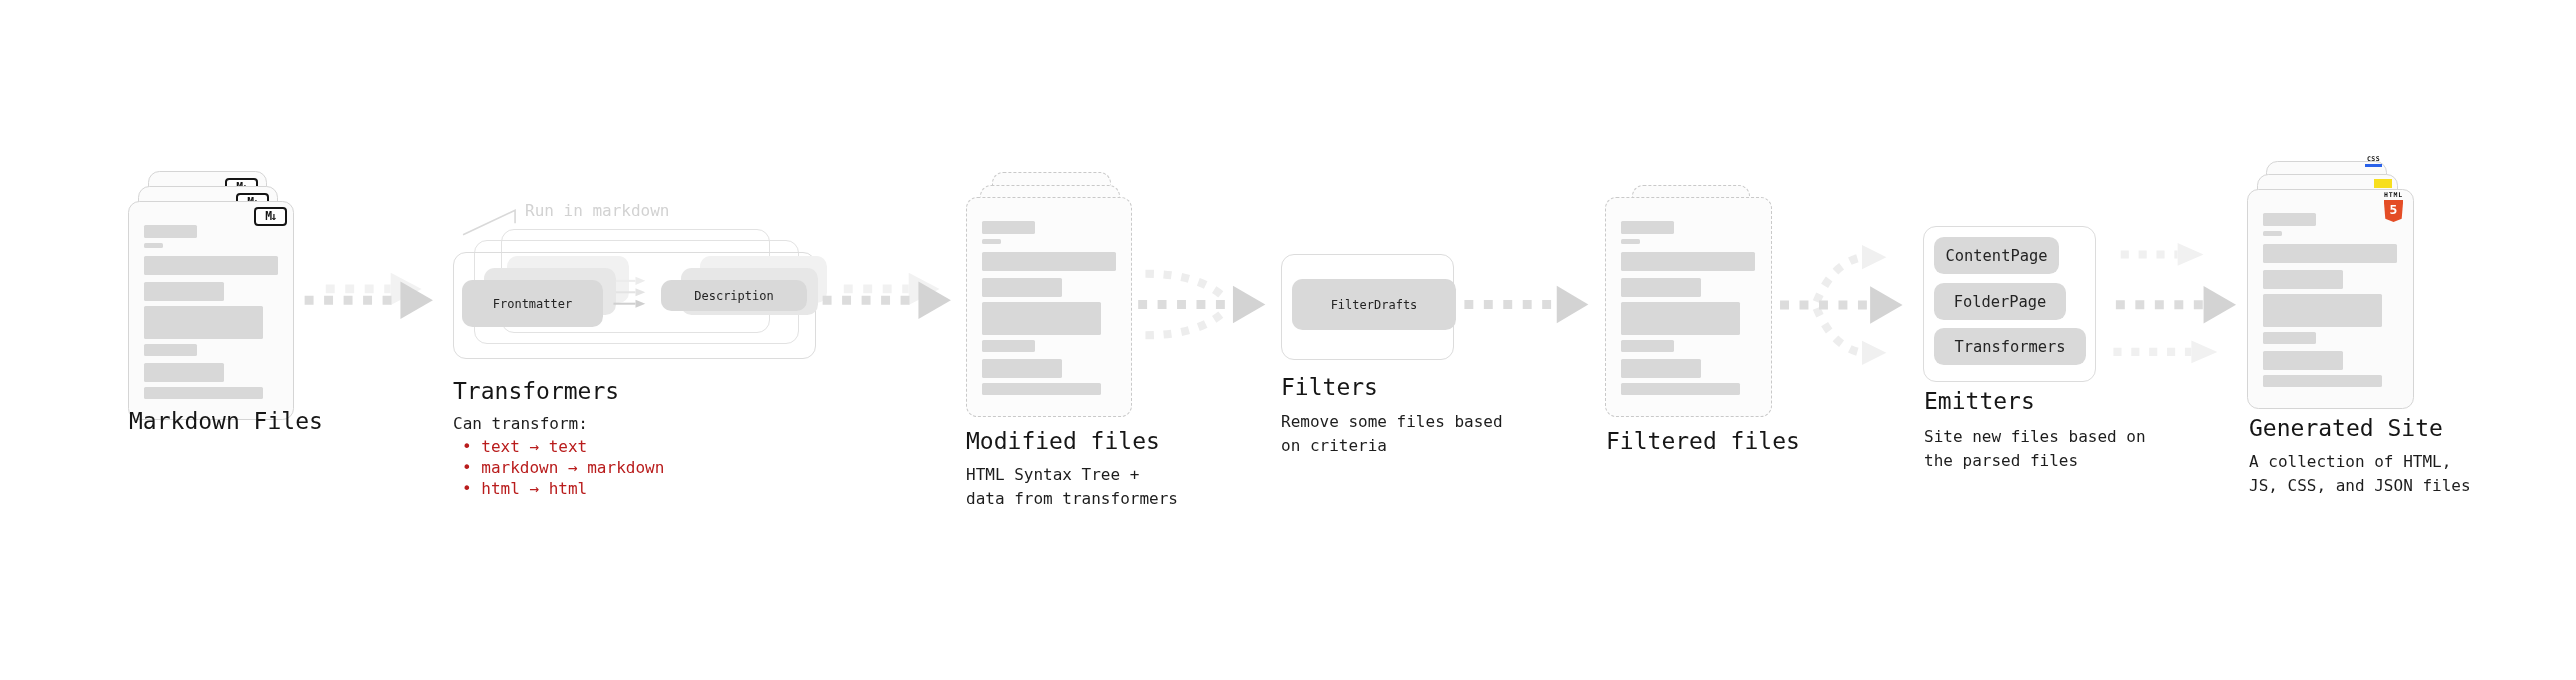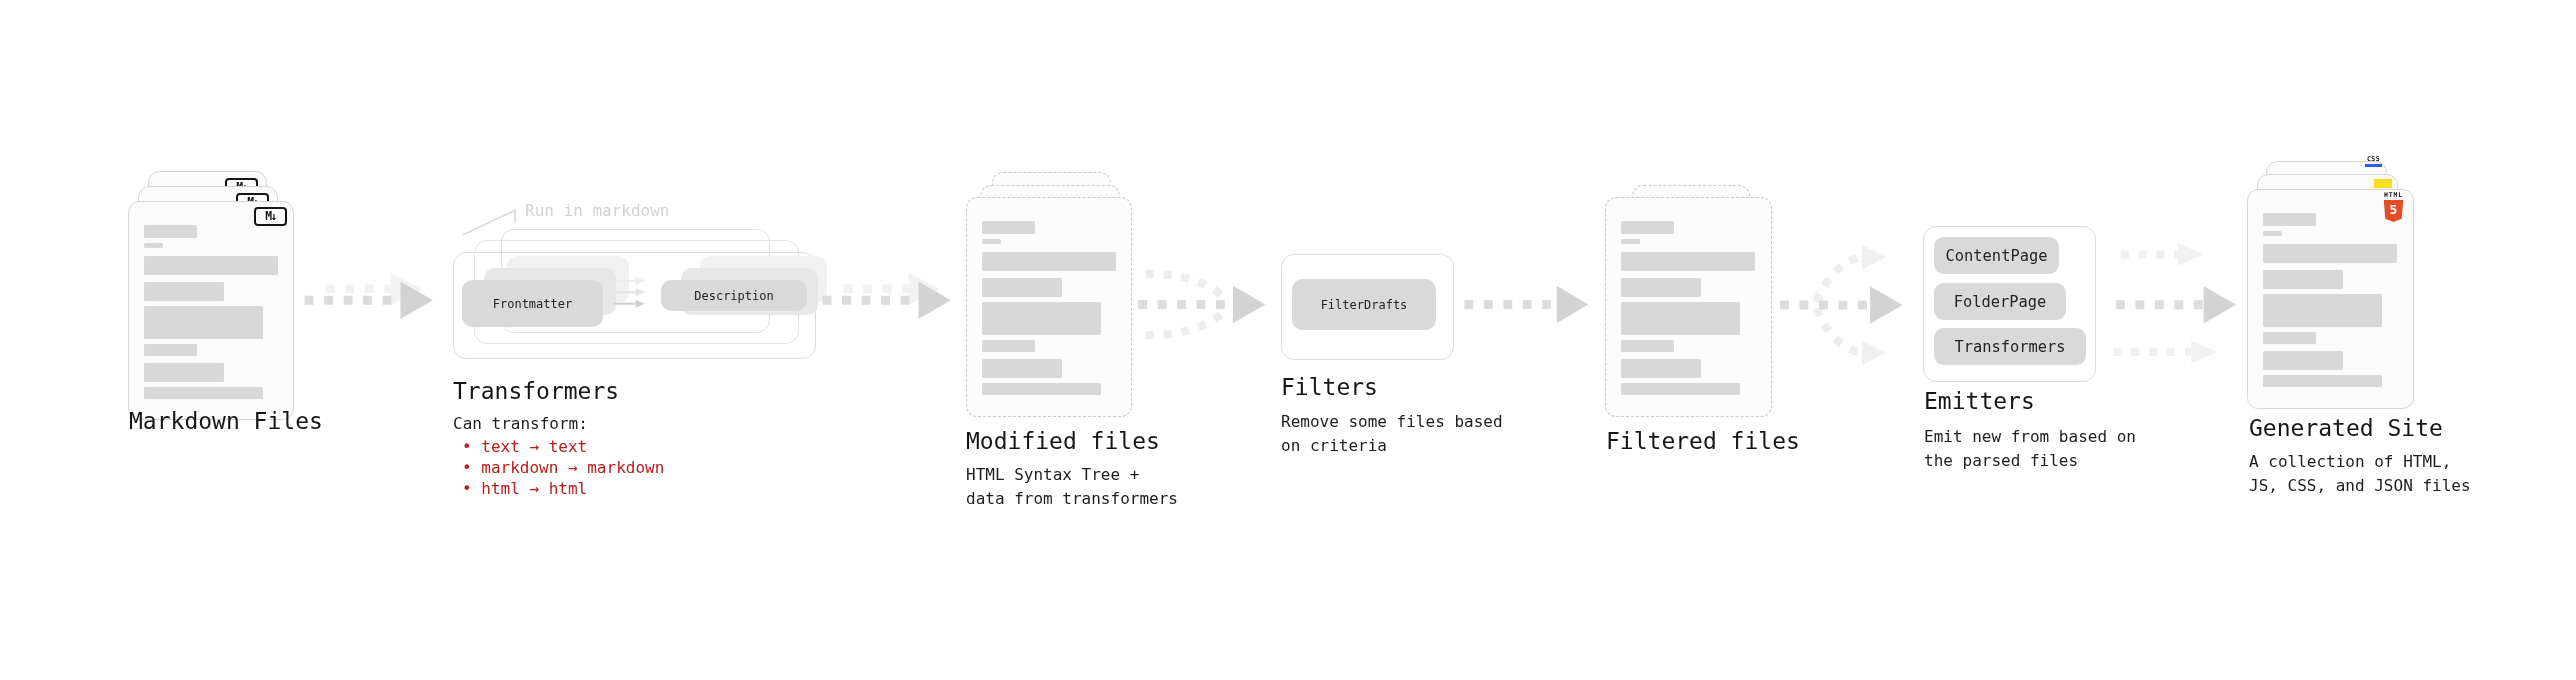--- a/index.html
+++ b/index.html
@@ -154,21 +154,21 @@
 
   <svg class="arrow-svg" style="left:1134px;top:264px;" width="142" height="81" viewBox="0 0 175 100">
     <path d="M 14 12 Q 78 12 110 40" fill="none" stroke="#ededed" stroke-width="10" stroke-dasharray="10 12"></path>
     <path d="M 14 88 Q 78 88 110 60" fill="none" stroke="#ededed" stroke-width="10" stroke-dasharray="10 12"></path>
     <line x1="5" y1="50" x2="122" y2="50" stroke="#dcdcdc" stroke-width="11" stroke-dasharray="11 13"></line>
     <polygon points="122,27 162,50 122,73" fill="#d3d3d3"></polygon>
   </svg>
 
   <div>
     <div class="box front opaque" style="left:1281px;top:254px;width:173px;height:106px;"></div>
-    <div class="pill" style="left:1292px;top:279px;width:144px;height:51px;">FilterDrafts</div>
+    <div class="pill" style="left:1292px;top:279px;width:164px;height:51px;">FilterDrafts</div>
     <div class="title" style="left:1281px;top:374px;">Filters</div>
     <div class="caption" style="left:1281px;top:410px;">
       <div>Remove some files based</div>
       <div>on criteria</div>
     </div>
   </div>
 
   <svg class="arrow-svg" style="left:1461px;top:264px;" width="134" height="81" viewBox="0 0 165 100">
     <line x1="4" y1="50" x2="118" y2="50" stroke="#dcdcdc" stroke-width="11" stroke-dasharray="11 13"></line>
     <polygon points="118,27 157,50 118,73" fill="#d3d3d3"></polygon>
@@ -198,21 +198,21 @@
     <polygon points="116,57 156,80 116,103" fill="#d3d3d3"></polygon>
   </svg>
 
   <div>
     <div class="box front opaque" style="left:1923px;top:226px;width:173px;height:156px;"></div>
     <div class="pill small" style="left:1934px;top:237px;width:125px;height:37px;">ContentPage</div>
     <div class="pill small" style="left:1934px;top:283px;width:132px;height:37px;">FolderPage</div>
     <div class="pill small" style="left:1934px;top:328px;width:152px;height:37px;">Transformers</div>
     <div class="title" style="left:1924px;top:388px;">Emitters</div>
     <div class="caption" style="left:1924px;top:425px;">
-      <div>Emit new from based on</div>
+      <div>Site new files based on</div>
       <div>the parsed files</div>
     </div>
   </div>
 
   <svg class="arrow-svg" style="left:2111px;top:203px;" width="134" height="163" viewBox="0 0 165 200">
     <line x1="12" y1="63" x2="82" y2="63" stroke="#f0f0f0" stroke-width="10" stroke-dasharray="10 12"></line>
     <polygon points="82,49 114,63 82,77" fill="#f1f1f1"></polygon>
     <line x1="6" y1="125" x2="114" y2="125" stroke="#dcdcdc" stroke-width="11" stroke-dasharray="11 13"></line>
     <polygon points="114,102 154,125 114,148" fill="#d3d3d3"></polygon>
     <line x1="3" y1="183" x2="99" y2="183" stroke="#f0f0f0" stroke-width="10" stroke-dasharray="10 12"></line>

